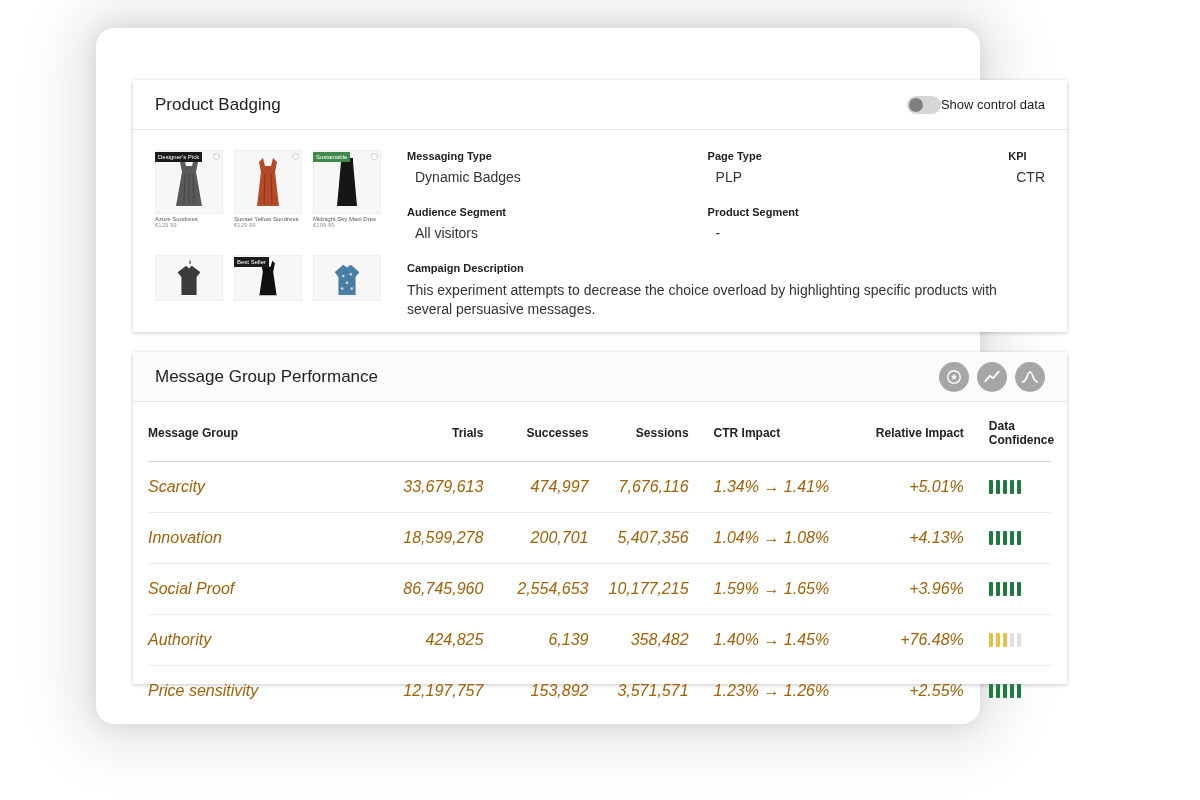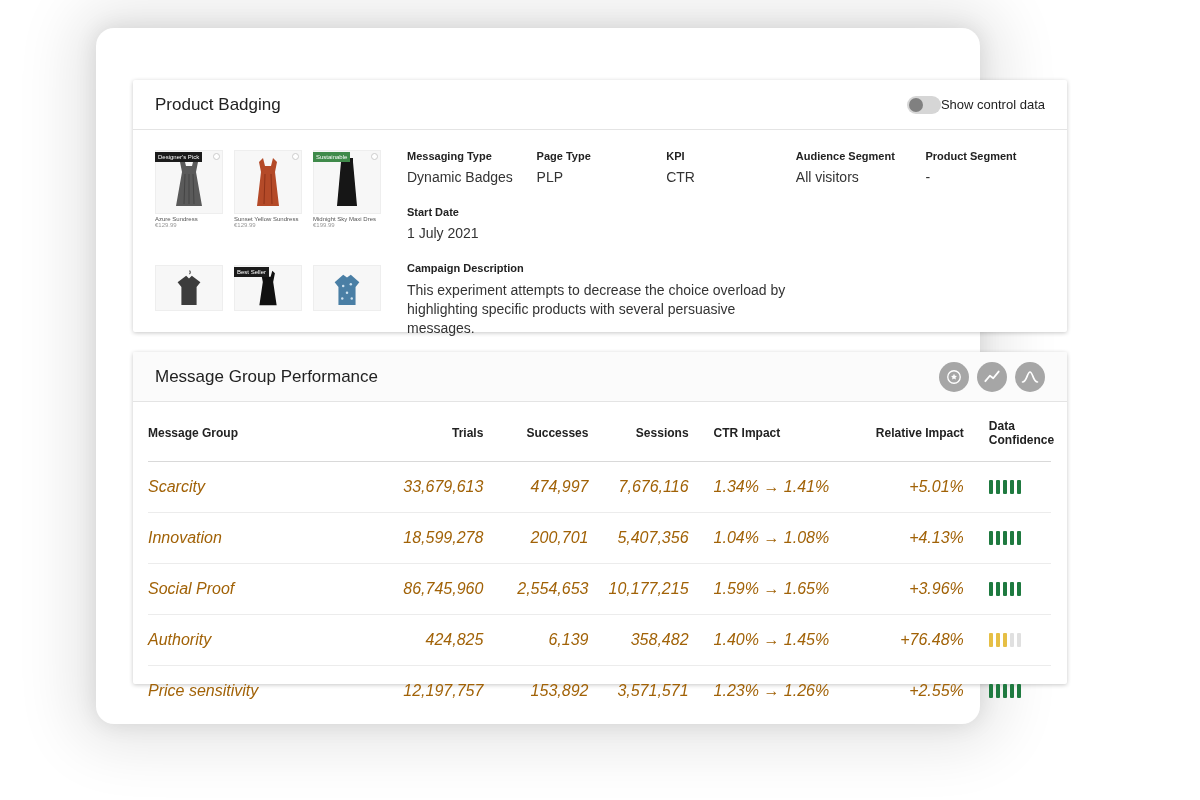--- a/index.html
+++ b/index.html
@@ -36,23 +36,23 @@
   .wish-dot { position:absolute; top:2px; right:2px; width:7px; height:7px; border-radius:50%;
               background:#fff; border:1px solid #ccc; }
   .p-badge { position:absolute; top:2px; left:0; font-size:6px; line-height:1; padding:2px 3px; color:#fff; z-index:2; white-space:nowrap; }
   .p-badge:empty { display:none; }
   .p-badge.dark { background:#1b1b1b; }
   .p-badge.green { background:#3f8a4a; }
   .p-caption { margin-top:2px; }
   .p-name { font-size:6px; color:#555; white-space:nowrap; overflow:hidden; }
   .p-price { font-size:6px; color:#999; }
 
-  .campaign-details { flex:1; display:grid; grid-template-columns:1fr 1fr 1fr 1fr 1fr; column-gap:10px; row-gap:21px; align-content:start; }
+  .campaign-details { flex:1; display:grid; grid-template-columns:1fr 1fr; column-gap:10px; row-gap:21px; align-content:start; }
   .field-label { font-size:11px; font-weight:bold; color:#222; margin-bottom:7px; }
-  .field-value { font-size:14px; color:#333; }
+  .field-value { font-size:14px; color:#333;margin-left:8px; }
   .description-block { grid-column:1 / span 3; }
   .description-text { font-size:14px; color:#333; line-height:1.35; max-width:650px; }
 
   
   .perf-header { background:#fbfbfb; border-radius:2px 2px 0 0; }
   .icon-group { display:flex; gap:8px; }
   .icon-btn { width:30px; height:30px; border-radius:50%; background:#a6a6a6; border:none;
               display:flex; align-items:center; justify-content:center; cursor:pointer; padding:0; }
 
   .table-wrap { padding:0 16px 0 15px; }
@@ -177,24 +177,20 @@
           <div class="field-label">KPI</div>
           <div class="field-value">CTR</div>
         </div>
         <div class="field">
           <div class="field-label">Audience Segment</div>
           <div class="field-value">All visitors</div>
         </div>
         <div class="field">
           <div class="field-label">Product Segment</div>
           <div class="field-value">-</div>
-        </div>
-        <div class="field">
-          <div class="field-label">Start Date</div>
-          <div class="field-value">1 July 2021</div>
         </div>
         <div class="description-block">
           <div class="field-label">Campaign Description</div>
           <div class="description-text">This experiment attempts to decrease the choice overload by highlighting specific products with several persuasive messages.</div>
         </div>
       </div>
 
     </div>
   </section>
 

